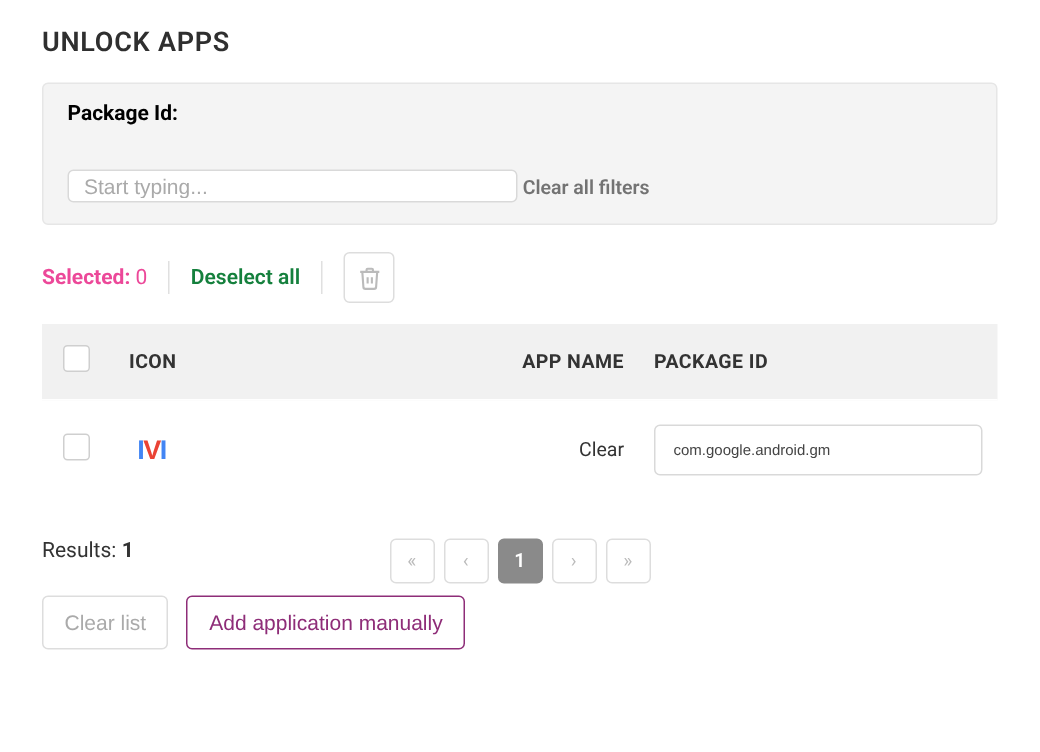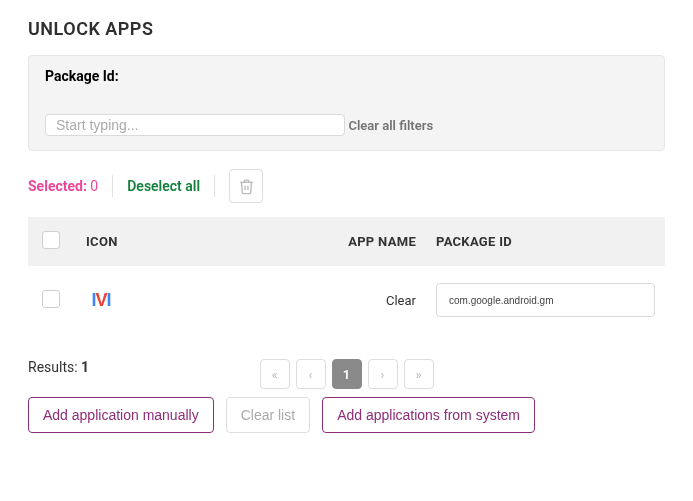--- a/index.html
+++ b/index.html
@@ -109,16 +109,15 @@
   <div class="pager">
     <div class="pg-btn">«</div>
     <div class="pg-btn">‹</div>
     <div class="pg-btn active">1</div>
     <div class="pg-btn">›</div>
     <div class="pg-btn">»</div>
   </div>
 </div>
 
 <div class="action-row">
+  <button class="btn btn-muted">Clear list</button>
   <button class="btn btn-primary-outline">Add application manually</button>
-  <button class="btn btn-muted">Clear list</button>
-  <button class="btn btn-primary-outline">Add applications from system</button>
 </div>
 
 </body></html>

